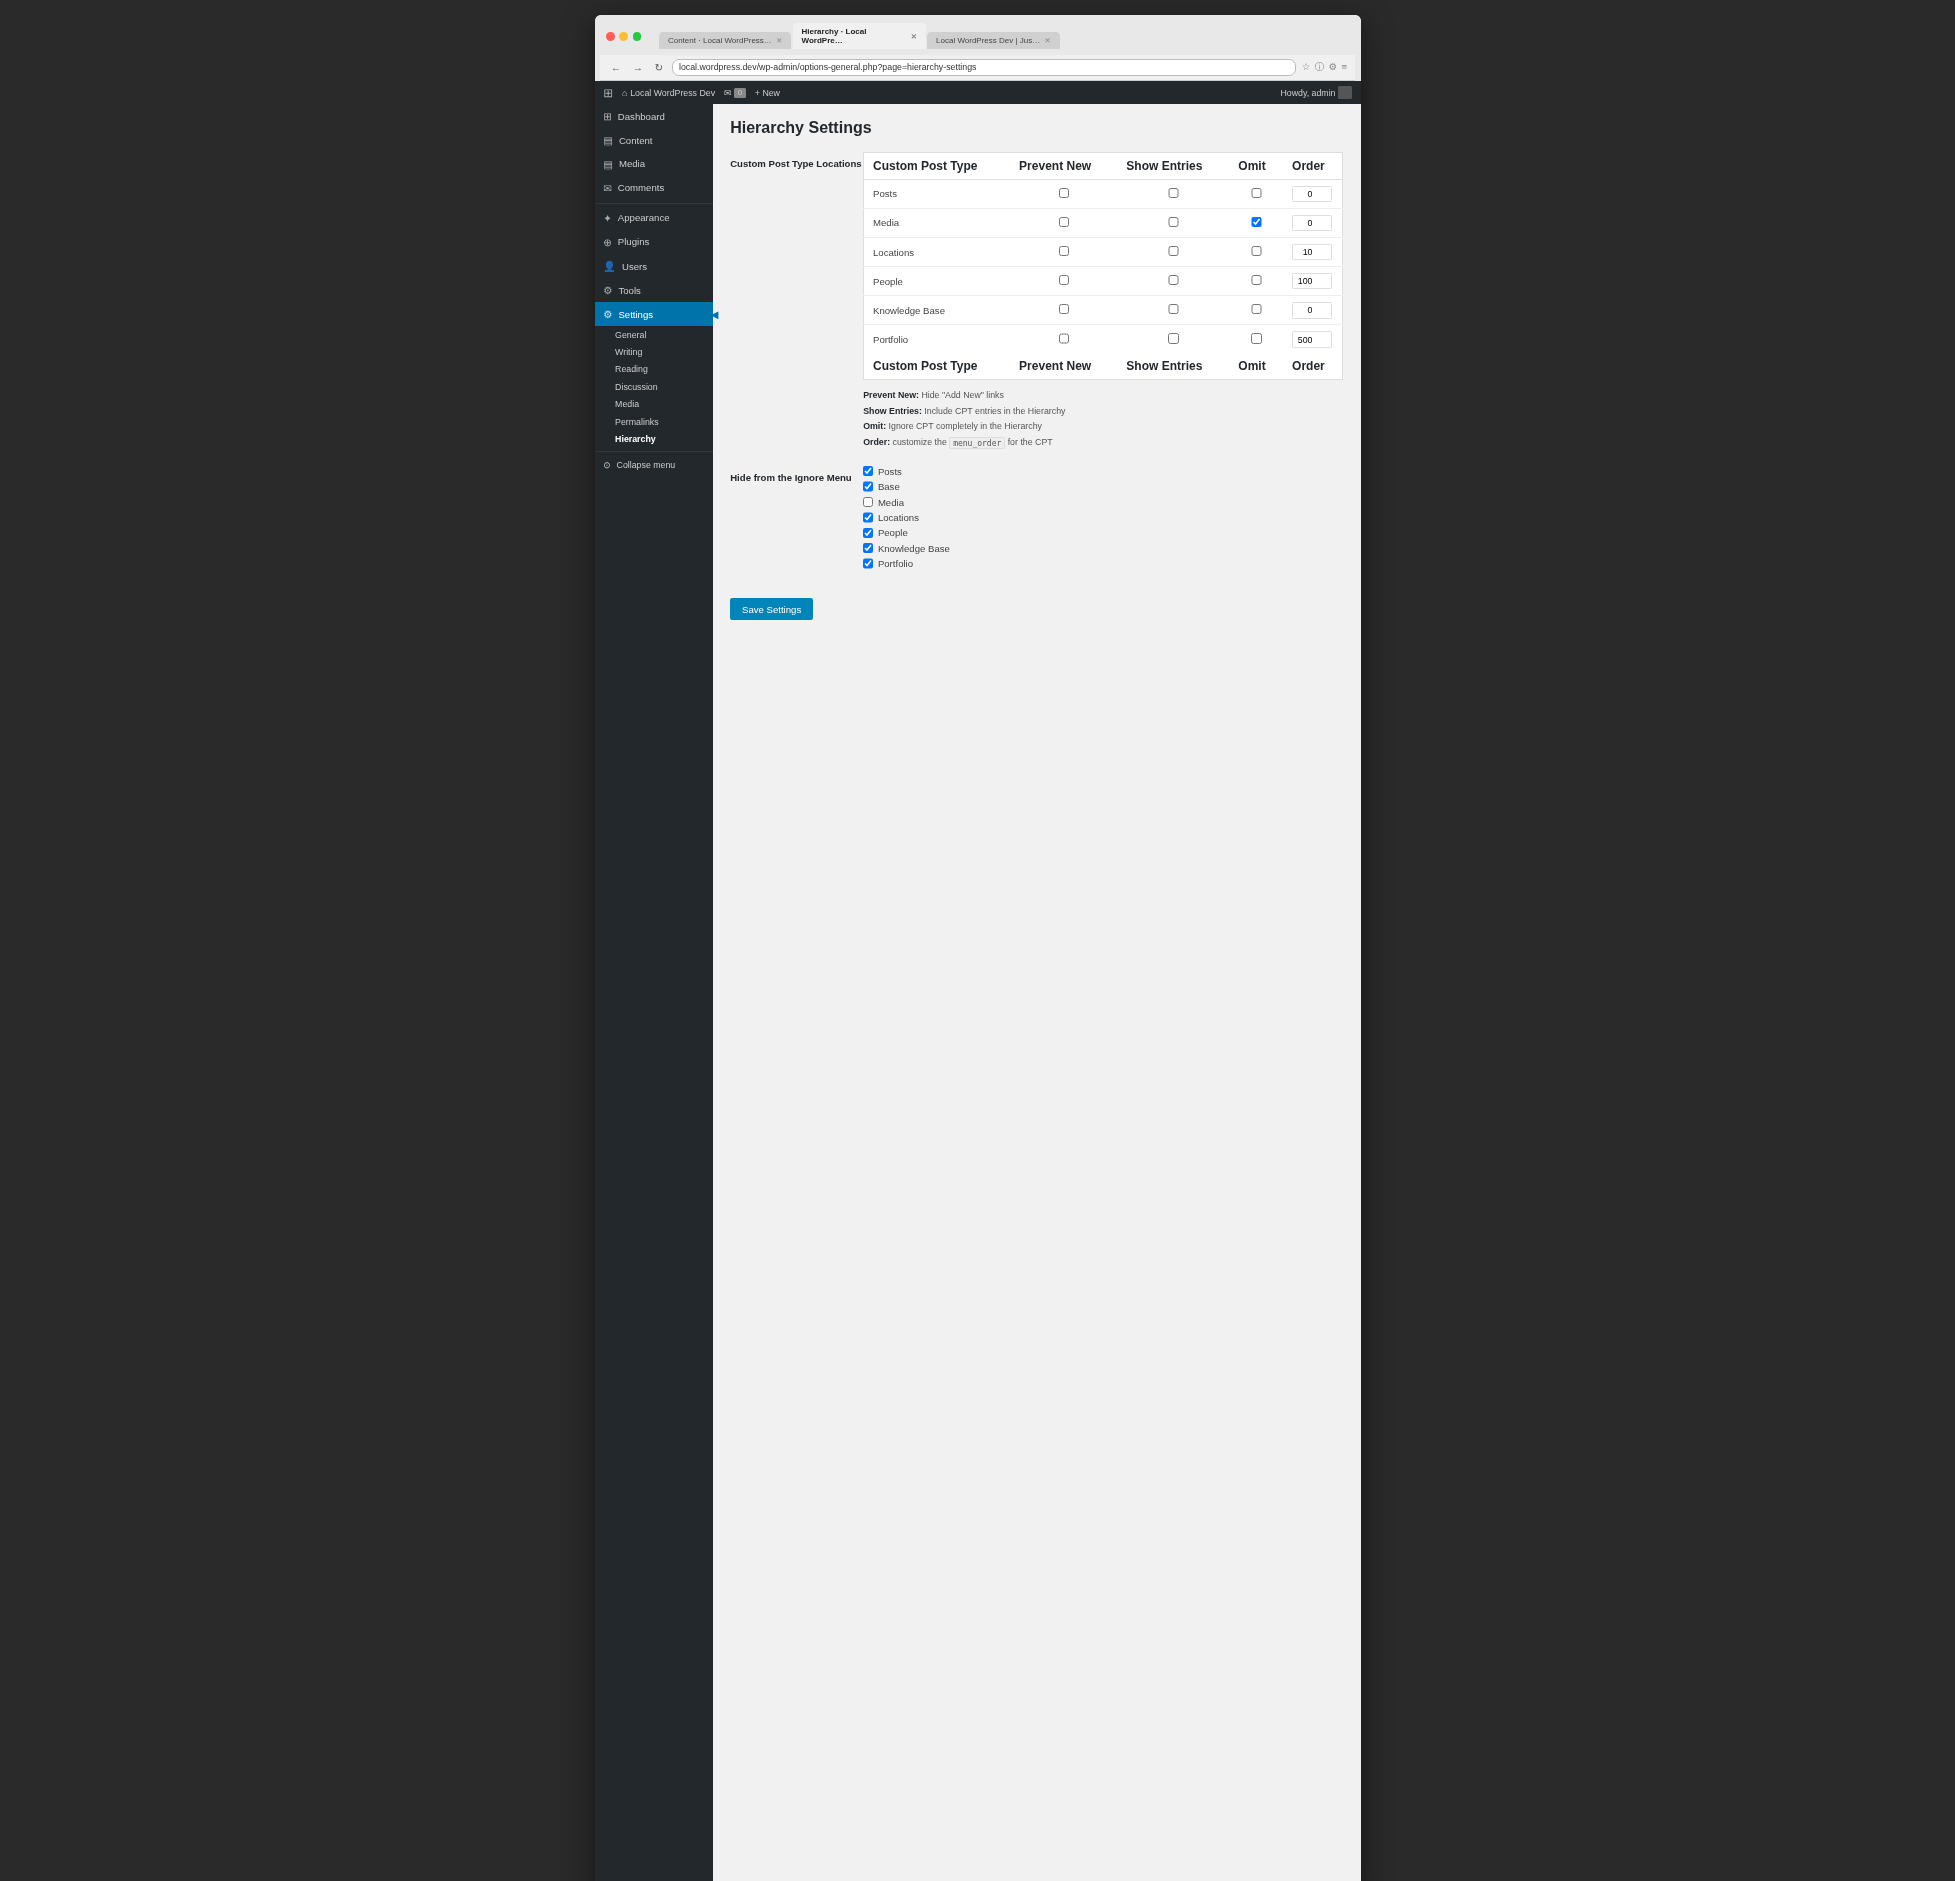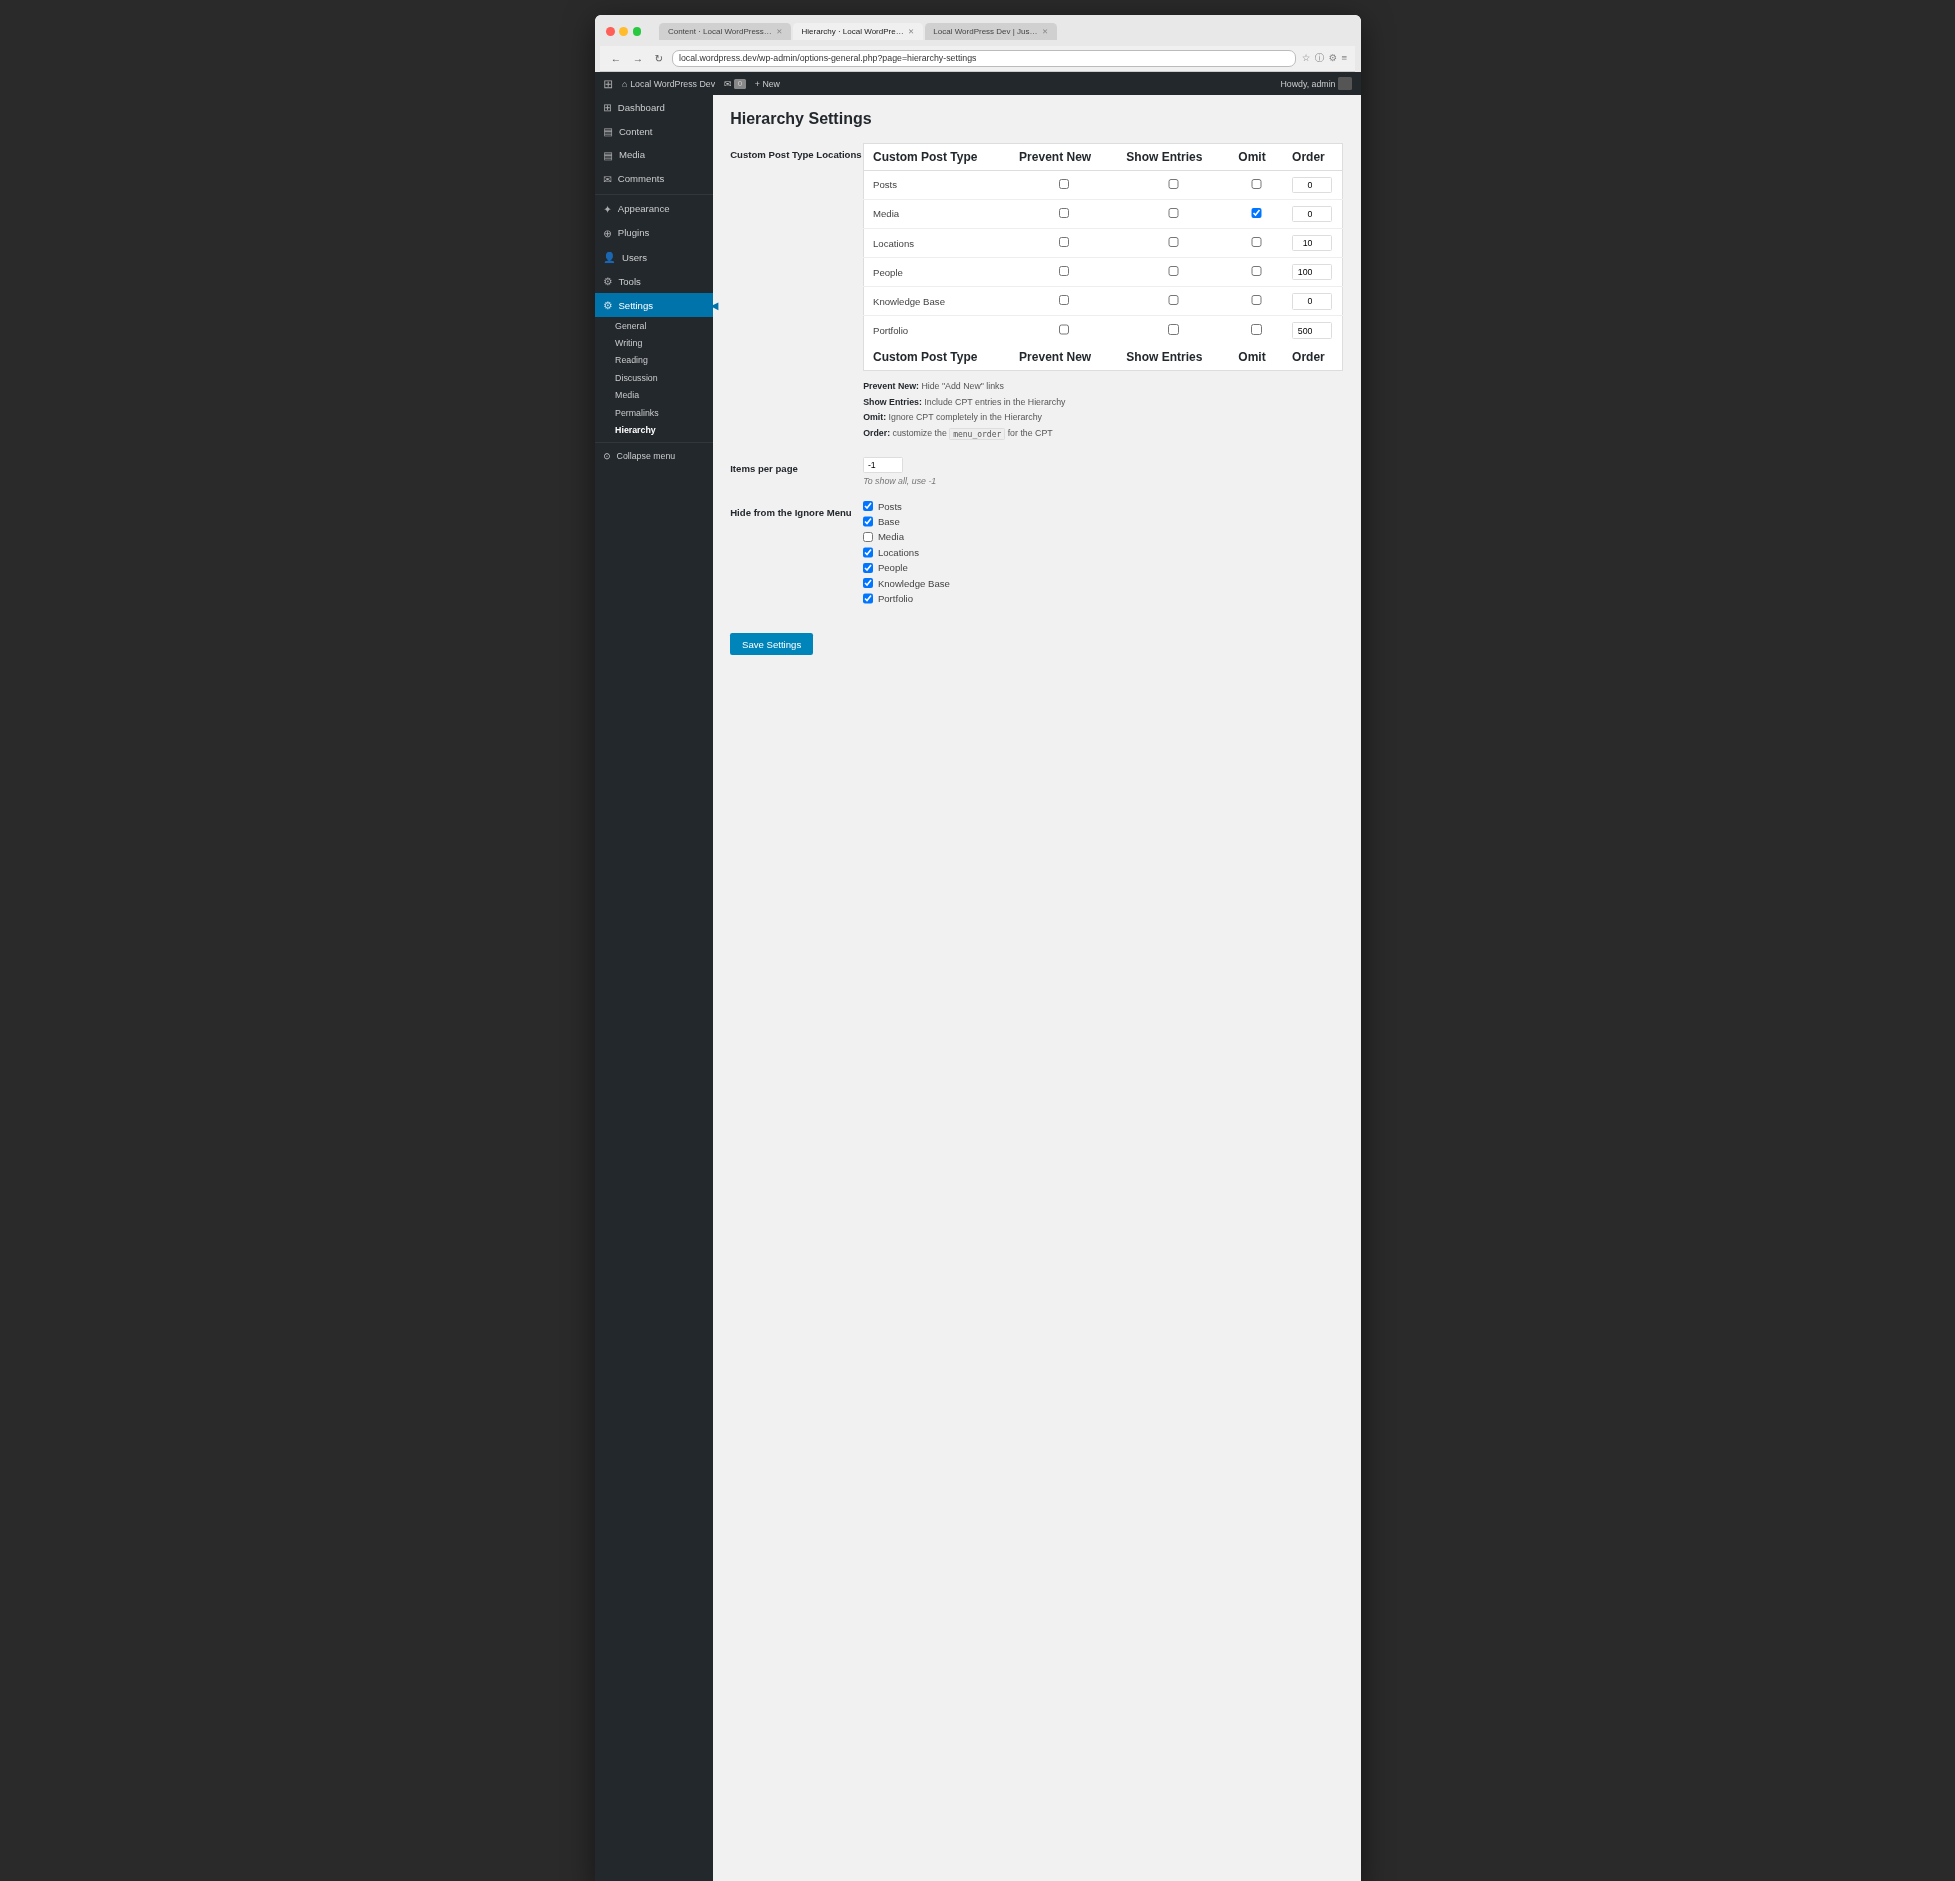--- a/index.html
+++ b/index.html
@@ -45,21 +45,21 @@
       border-radius: 4.4px 4.4px 0 0;
       padding: 3.7px 8.8px 3.7px 8.8px;
       font-size: 8px;
       color: #444;
       display: flex;
       align-items: center;
       gap: 4.4px;
       max-width: 133px;
       cursor: pointer;
     }
-    .browser-tab.active { background: #f0f0f0; color: #222; }
+    .browser-tab.active { background: #f0f0f0; color: #222; font-weight: bold; }
     .tab-close { color: #888; font-size: 7.4px; cursor: pointer; }
     .browser-nav {
       background: #f0f0f0;
       padding: 4.4px 7.4px;
       display: flex;
       align-items: center;
       gap: 5.9px;
       border-bottom: 0.7px solid #ccc;
     }
     .nav-btn {
@@ -534,27 +534,20 @@
               <div class="legend-text">
                 <div><strong>Prevent New:</strong> <span>Hide "Add New" links</span></div>
                 <div><strong>Show Entries:</strong> <span>Include CPT entries in the Hierarchy</span></div>
                 <div><strong>Omit:</strong> <span>Ignore CPT completely in the Hierarchy</span></div>
                 <div><strong>Order:</strong> <span>customize the</span> <code class="code-inline">menu_order</code> <span>for the CPT</span></div>
               </div>
             </div>
           </div>
 
           
-          <div class="settings-section">
-            <div class="section-label">Items per page</div>
-            <div class="section-content">
-              <input class="items-input" type="number" value="-1" style="">
-              <div class="hint-text">To show all, use -1</div>
-            </div>
-          </div>
 
           
           <div class="settings-section">
             <div class="section-label">Hide from the Ignore Menu</div>
             <div class="section-content">
               <div class="checkbox-list" id="hide-menu-list">
 
               <div class="checkbox-list-item">
     <input type="checkbox" checked="" style="">
     <span>Posts</span>

